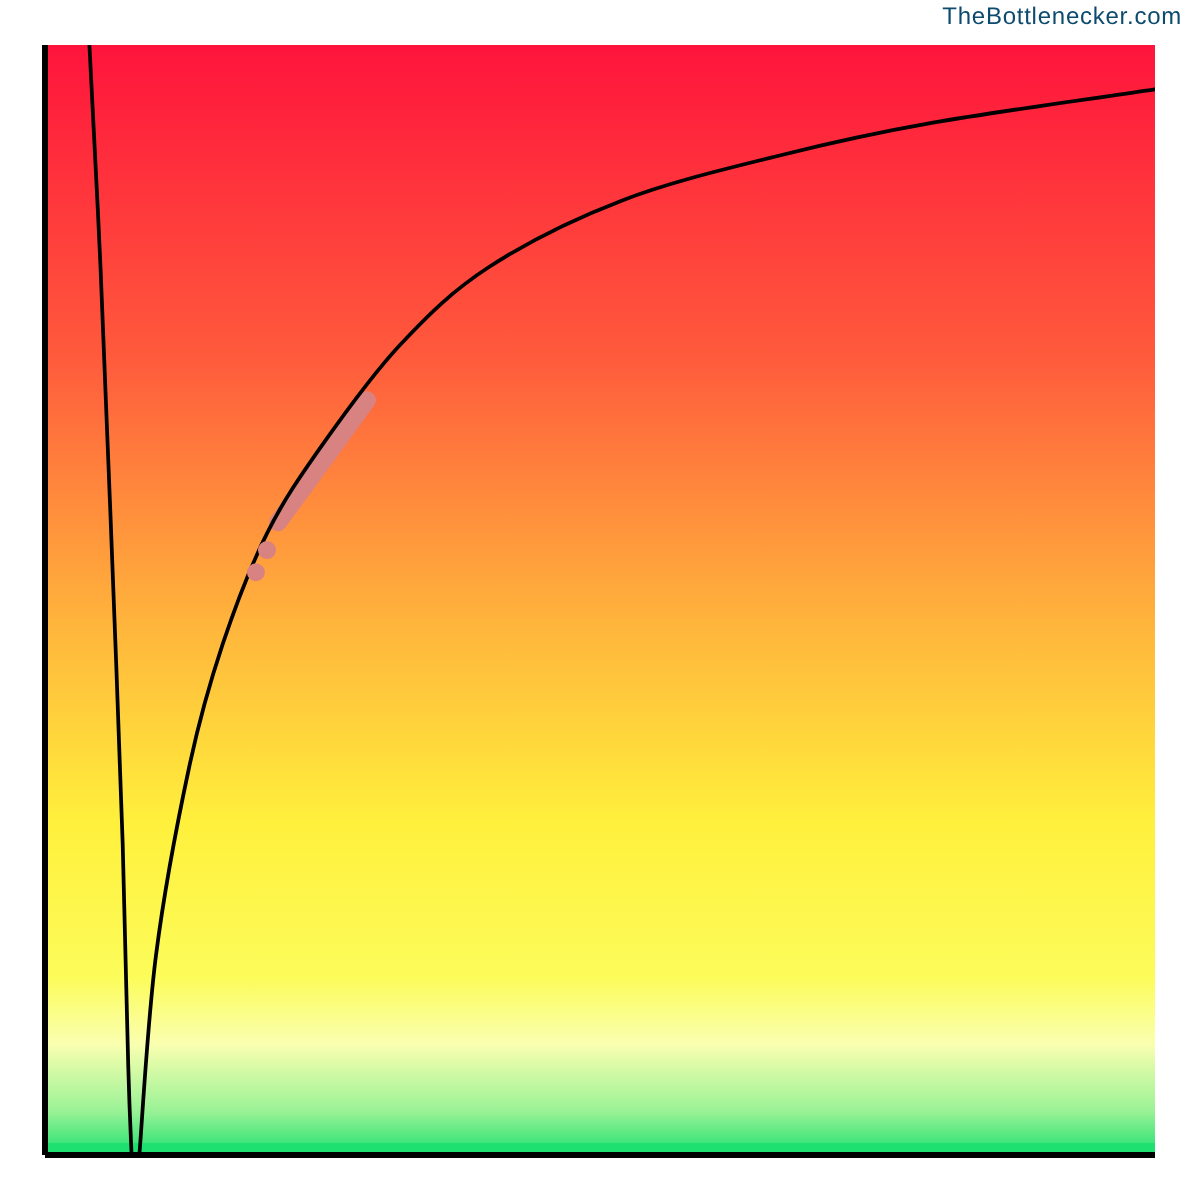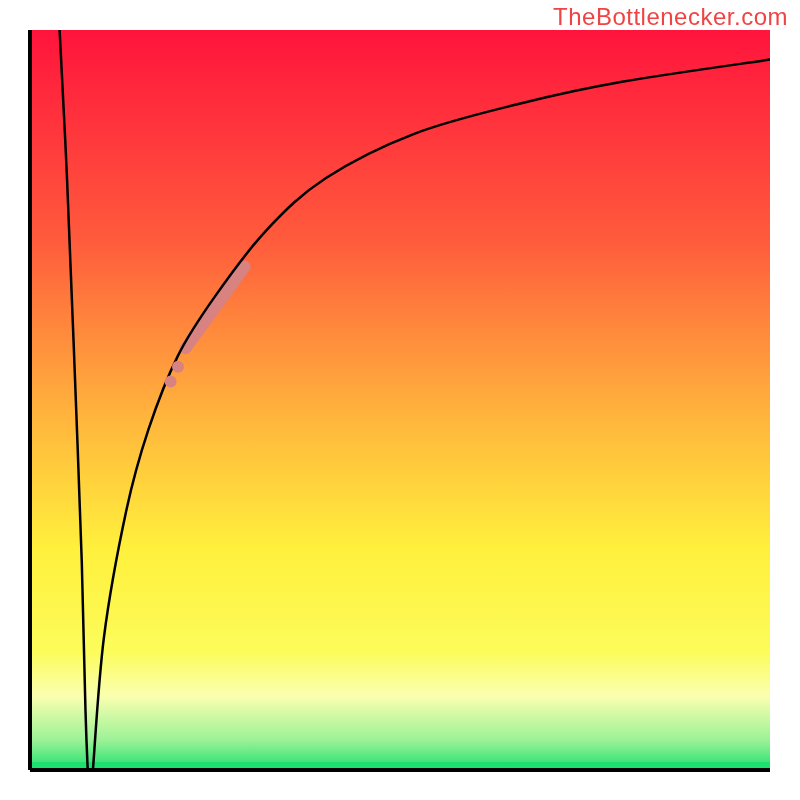--- a/index.html
+++ b/index.html
@@ -13,22 +13,22 @@
   .chart-container {
     position: relative;
     width: 800px;
     height: 800px;
   }
   .watermark {
     position: absolute;
     top: 3px;
     right: 12px;
     font-family: Arial, Helvetica, sans-serif;
-    font-size: 24px;
-    color: #ef4444;
+    font-size: 16px;
+    color: #0c4a6e;
     letter-spacing: 0.5px;
     z-index: 10;
   }
   svg {
     display: block;
   }
 </style>
 </head>
 <body>
 

